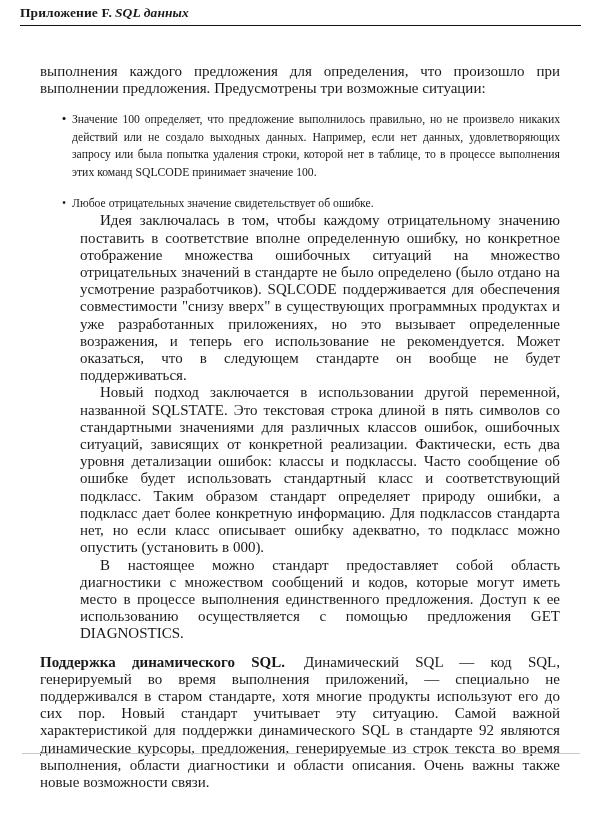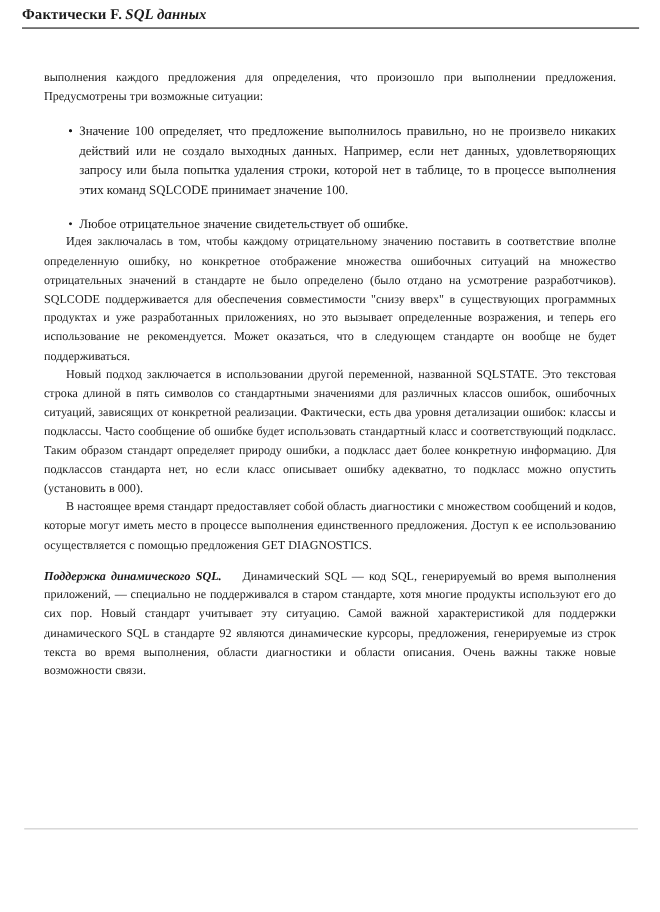--- a/index.html
+++ b/index.html
@@ -66,40 +66,40 @@
   
   .column {
     position: absolute;
     left: 40px;
     top: 63px;
     width: 520px;
   }
 
   p.para {
     margin: 0;
-    font-size: 11px;
+    font-size: 15px;
     line-height: 17.2px;
     text-align: justify;
     text-justify: inter-word;
     text-indent: 0;
     word-spacing: 0.1px;
   }
   p.para.indent {
     text-indent: 20px;
+    margin-left: 40px;
   }
   p.gap-after {
     margin-bottom: 11px;
   }
   p.gap-before {
     margin-top: 11px;
   }
 
   .runin {
     font-weight: bold;
-    font-style: italic;
   }
   .runin-gap {
     display: inline-block;
     width: 19px;
   }
 
   
   ul.bullets {
     margin: 0;
     padding: 0;
@@ -139,48 +139,48 @@
     letter-spacing: 0.2px;
     margin-top: 43px;
   }
 </style>
 </head>
 <body>
 
 <div class="page">
 
   <div class="runhead">
-    <span class="rh-upright">Фактически F.</span><span class="rh-italic">SQL данных</span>
+    <span class="rh-upright">Приложение F.</span><span class="rh-italic">SQL данных</span>
   </div>
 
   <div class="rule-top"></div>
 
   <div class="column">
 
     <p class="para gap-after">выполнения каждого предложения для определения, что произошло при выполнении предложения. Предусмотрены три возможные ситуации:</p>
 
     <ul class="bullets block-bullets">
       <li>
         <span class="dot">•</span>
       </li>
       <li>
         <span class="dot">•</span>
         <span>Значение 100 определяет, что предложение выполнилось правильно, но не произвело никаких действий или не создало выходных данных. Например, если нет данных, удовлетворяющих запросу или была попытка удаления строки, которой нет в таблице, то в процессе выполнения этих команд SQLCODE принимает значение 100.</span>
       </li>
       <li>
         <span class="dot">•</span>
-        <span>Любое отрицательное значение свидетельствует об ошибке.</span>
+        <span>Любое отрицательных значение свидетельствует об ошибке.</span>
       </li>
     </ul>
 
     <p class="para indent">Идея заключалась в том, чтобы каждому отрицательному значению поставить в соответствие вполне определенную ошибку, но конкретное отображение множества ошибочных ситуаций на множество отрицательных значений в стандарте не было определено (было отдано на усмотрение разработчиков). SQLCODE поддерживается для обеспечения совместимости "снизу вверх" в существующих программных продуктах и уже разработанных приложениях, но это вызывает определенные возражения, и теперь его использование не рекомендуется. Может оказаться, что в следующем стандарте он вообще не будет поддерживаться.</p>
 
     <p class="para indent">Новый подход заключается в использовании другой переменной, названной SQLSTATE. Это текстовая строка длиной в пять символов со стандартными значениями для различных классов ошибок, ошибочных ситуаций, зависящих от конкретной реализации. Фактически, есть два уровня детализации ошибок: классы и подклассы. Часто сообщение об ошибке будет использовать стандартный класс и соответствующий подкласс. Таким образом стандарт определяет природу ошибки, а подкласс дает более конкретную информацию. Для подклассов стандарта нет, но если класс описывает ошибку адекватно, то подкласс можно опустить (установить в 000).</p>
 
-    <p class="para indent">В настоящее время стандарт предоставляет собой область диагностики с множеством сообщений и кодов, которые могут иметь место в процессе выполнения единственного предложения. Доступ к ее использованию осуществляется с помощью предложения GET DIAGNOSTICS.</p>
+    <p class="para indent">В настоящее можно стандарт предоставляет собой область диагностики с множеством сообщений и кодов, которые могут иметь место в процессе выполнения единственного предложения. Доступ к ее использованию осуществляется с помощью предложения GET DIAGNOSTICS.</p>
 
     <p class="para gap-before"><span class="runin">Поддержка динамического SQL.</span><span class="runin-gap"></span><span>Динамический SQL — код SQL, генерируемый во время выполнения приложений, — специально не поддерживался в старом стандарте, хотя многие продукты используют его до сих пор. Новый стандарт учитывает эту ситуацию. Самой важной характеристикой для поддержки динамического SQL в стандарте 92 являются динамические курсоры, предложения, генерируемые из строк текста во время выполнения, области диагностики и области описания. Очень важны также новые возможности связи.</span></p>
 
 
   </div>
 
   <div class="rule-bottom"></div>
 
   <div class="folio">366</div>
 

